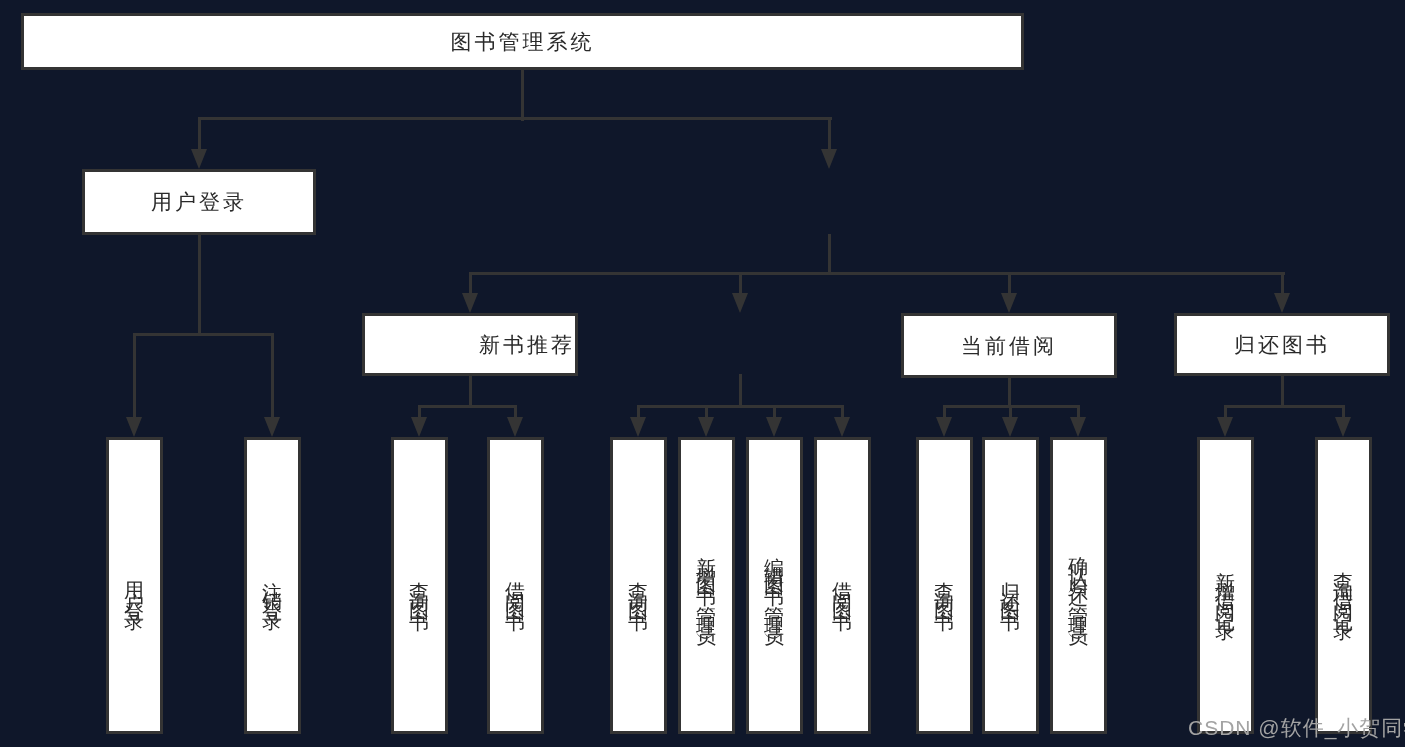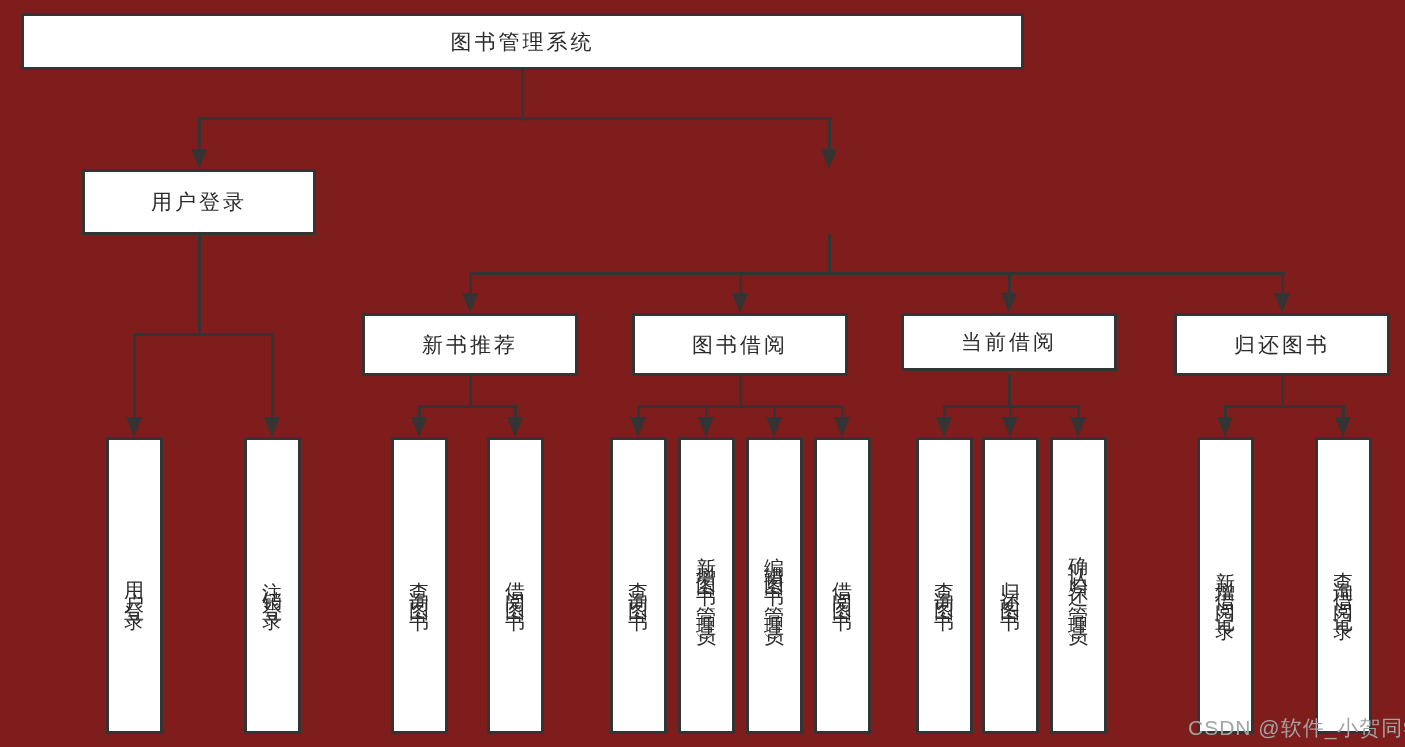--- a/index.html
+++ b/index.html
@@ -1,20 +1,20 @@
 <!DOCTYPE html>
 <html><head>
 <meta charset="utf-8">
 <style>
   html, body { margin: 0; padding: 0; background: #ffffff; }
   .canvas {
     position: relative;
     width: 1405px;
     height: 747px;
-    background: #7f1d1d;
+    background: #0f172a;
     font-family: "Liberation Sans", sans-serif;
     overflow: hidden;
   }
   .hbox {
     position: absolute;
     box-sizing: border-box;
     border: 3px solid #343434;
     background: #ffffff;
     display: flex;
     align-items: center;
@@ -72,27 +72,24 @@
 <div class="canvas">
 
   <div class="hbox" style="left:21px; top:13px; width:1003px; height:57px;">
     <span>图书管理系统</span>
   </div>
 
   <div class="hbox" style="left:82px; top:169px; width:234px; height:66px;">
     <span>用户登录</span>
   </div>
 
-  <div class="hbox" style="left:362px; top:313px; width:216px; height:63px;">
+  <div class="hbox" style="left:362px; top:313px; width:216px; height:63px;justify-content:flex-end;">
     <span>新书推荐</span>
   </div>
-  <div class="hbox" style="left:632px; top:313px; width:216px; height:63px;">
-    <span>图书借阅</span>
-  </div>
-  <div class="hbox" style="left:901px; top:313px; width:216px; height:58px;">
+  <div class="hbox" style="left:901px; top:313px; width:216px; height:65px;">
     <span>当前借阅</span>
   </div>
   <div class="hbox" style="left:1174px; top:313px; width:216px; height:63px;">
     <span>归还图书</span>
   </div>
 
   <div class="vbox" style="left:106px; top:437px; width:57px; height:297px;">
     <span>用户登录</span>
   </div>
   <div class="vbox" style="left:244px; top:437px; width:57px; height:297px;">

